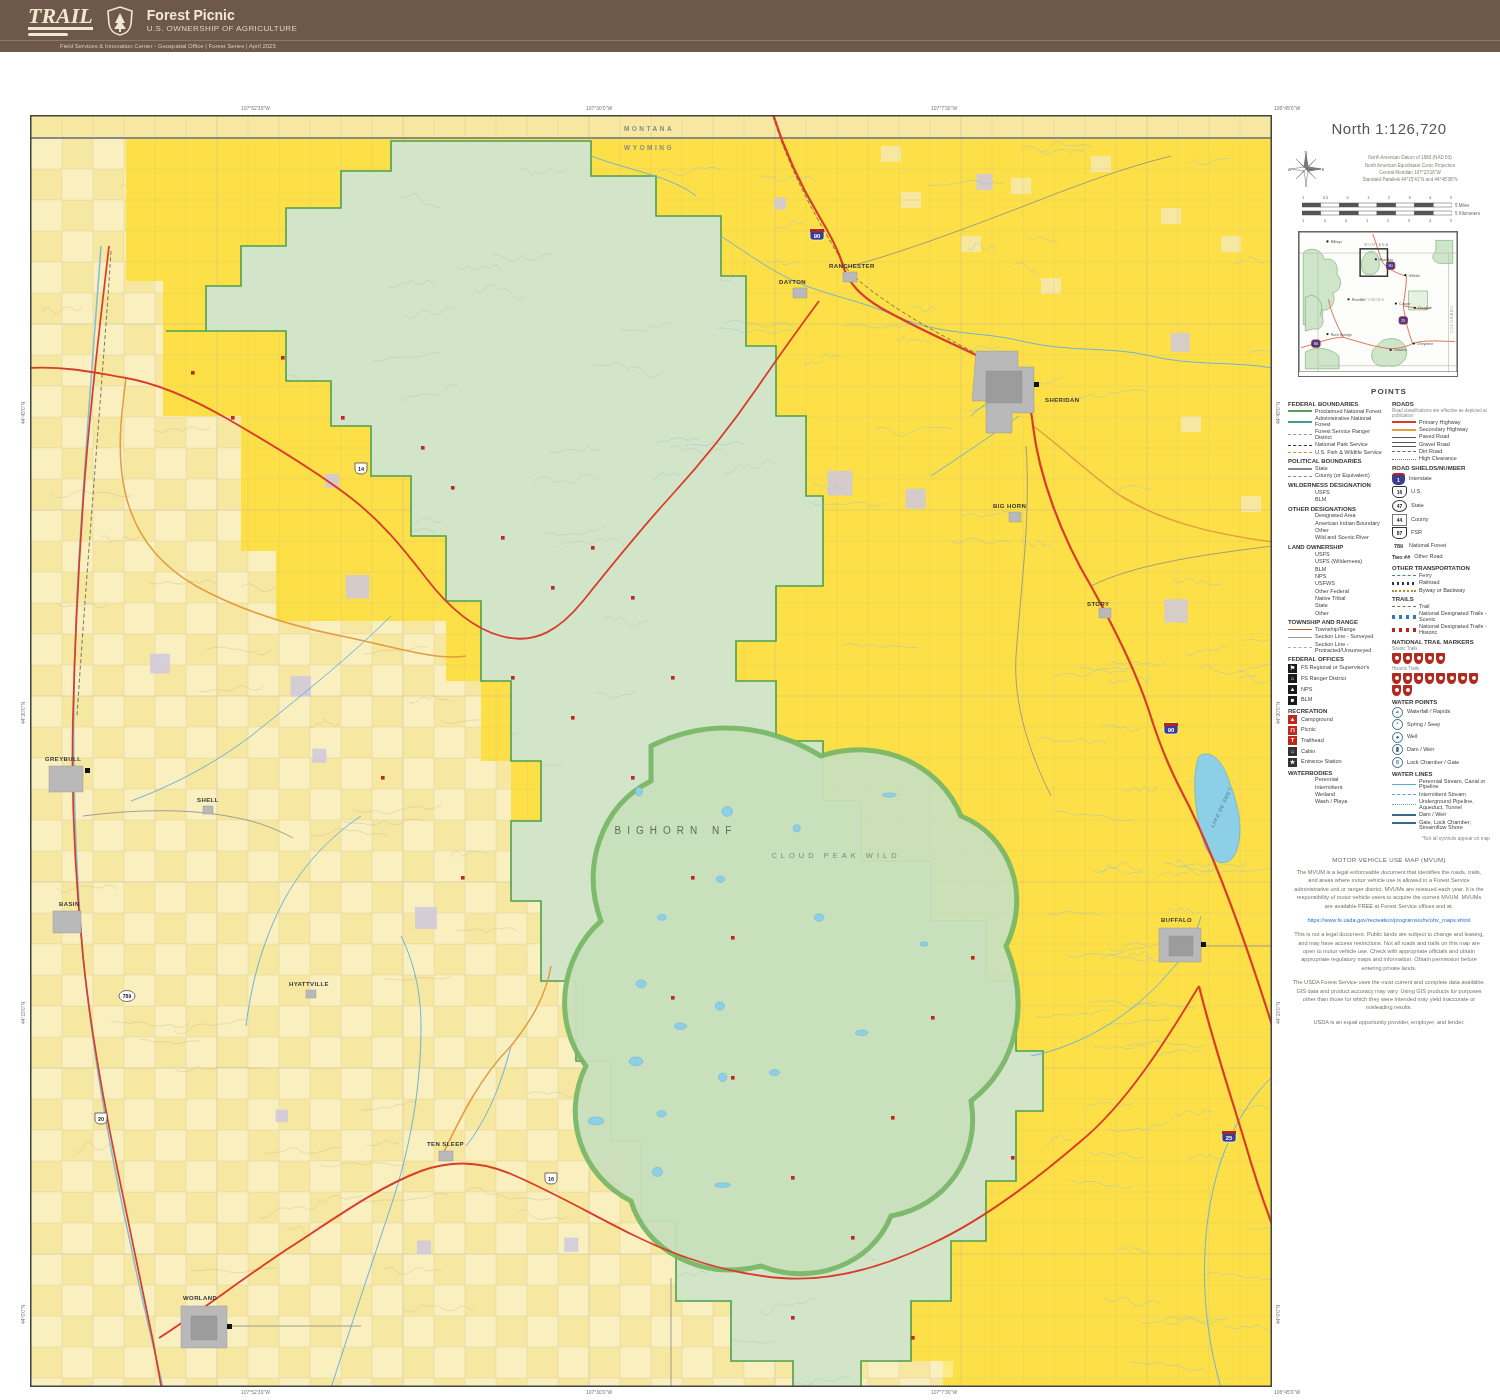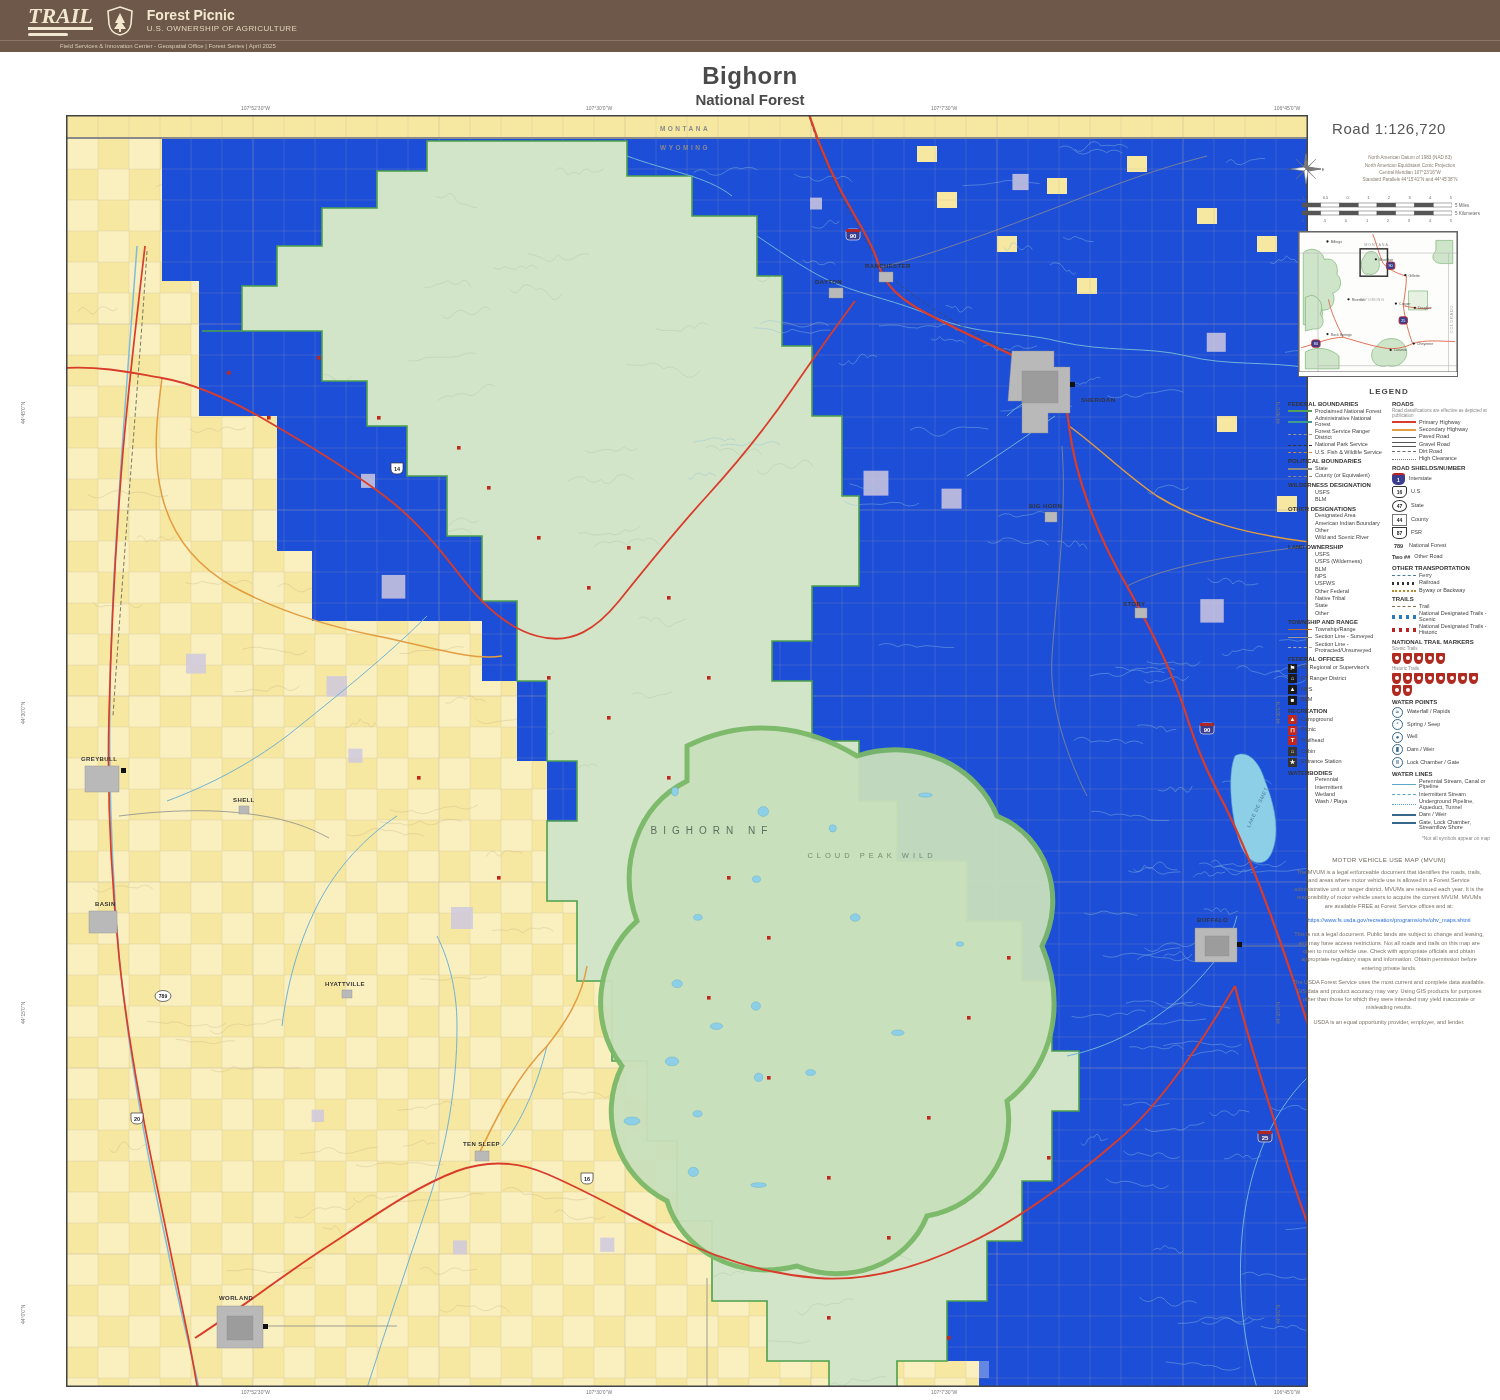--- a/index.html
+++ b/index.html
@@ -15,21 +15,21 @@
   .hdr-text .t1{font-size:14px;font-weight:bold;color:#f2e8cf;line-height:1.1;}
   .hdr-text .t2{font-size:8px;color:#e4d7bd;letter-spacing:.4px;}
   .hdr-rule{position:absolute;left:0;top:40px;width:1500px;height:1px;background:#8d786a;}
   .hdr-credit{position:absolute;left:60px;top:43px;font-size:6px;color:#d9cbb4;}
   
   .ttl{position:absolute;left:0;top:62px;width:1500px;text-align:center;color:#4a4a4a;}
   .ttl .main{font-size:24px;font-weight:bold;letter-spacing:.5px;}
   .ttl .sub{font-size:15px;font-weight:bold;margin-top:1px;}
   
   .map{position:absolute;left:30px;top:115px;width:1240px;height:1270px;border:1px solid #444;
-       background:#1d4ed8;margin-left:36px;}
+       background:#fde047;}
   .tick-label{position:absolute;font-size:5px;color:#777;white-space:nowrap;}
   .tick-label.vert{transform:rotate(-90deg);transform-origin:left top;}
   
   .rp{position:absolute;left:1288px;top:120px;width:202px;}
   .scale-big{font-size:15px;color:#555;text-align:center;letter-spacing:.5px;}
   .datum{display:flex;gap:6px;margin-top:14px;align-items:center;}
   .proj{font-size:4.6px;color:#8a7f72;text-align:center;flex:1;line-height:1.6;}
   .bars{margin:8px 2px 0 14px;}
   .barrow{display:flex;align-items:center;gap:3px;margin:2px 0;}
   .barticks{display:flex;font-size:4px;color:#666;width:150px;justify-content:space-between;}
@@ -115,24 +115,20 @@
       </svg>
       <div class="hdr-text">
         <div class="t1">Forest Picnic</div>
         <div class="t2">U.S. OWNERSHIP OF AGRICULTURE</div>
       </div>
     </div>
     <div class="hdr-rule"></div>
     <div class="hdr-credit">Field Services &amp; Innovation Center - Geospatial Office | Forest Series | April 2025</div>
   </div>
 
-  <div class="ttl">
-    <div class="main">Bighorn</div>
-    <div class="sub">National Forest</div>
-  </div>
 
   <div class="map">
     <svg id="mapsvg" width="1240" height="1270" viewBox="0 0 1240 1270">
       <defs>
         <clipPath id="clipAll">
             <rect x="0" y="0" width="1240" height="1270"></rect>
           </clipPath>
         <clipPath id="clipForest">
           <polygon points="135,215 175,215 175,170 210,170 210,130 255,130 255,92 310,92 310,55 360,55 360,25 560,25 560,60 625,60 625,100 690,100 690,160 715,160 715,230 745,230 745,300 775,300 775,380 792,380 792,470 745,470 745,525 705,525 705,565 745,565 745,625 792,625 792,685 830,685 830,745 900,745 900,805 955,805 955,865 985,865 985,935 1012,935 1012,995 985,995 985,1065 955,1065 955,1125 920,1125 920,1185 880,1185 880,1245 830,1245 830,1285 762,1285 762,1245 700,1245 700,1185 645,1185 645,1105 610,1105 610,1025 580,1025 580,945 545,945 545,865 510,865 510,785 480,785 480,705 510,705 510,645 480,645 480,565 450,565 450,485 415,485 415,420 380,420 380,360 340,360 340,310 300,310 300,265 255,265 255,215"></polygon>
         </clipPath>
@@ -1552,21 +1548,21 @@
             <text x="166" y="686" font-size="6" fill="#333" letter-spacing="0.4" text-anchor="start" font-weight="bold">SHELL</text>
             <text x="258" y="870" font-size="6" fill="#333" letter-spacing="0.4" text-anchor="start" font-weight="bold">HYATTVILLE</text>
           </g>
 
         <rect x="0" y="0" width="1240" height="1270" fill="none" stroke="#444" stroke-width="1"></rect>
       </g>
     </svg>
   </div>
 
   <div class="rp">
-    <div class="scale-big">Road 1:126,720</div>
+    <div class="scale-big">North 1:126,720</div>
 
     <div class="datum">
       <svg width="36" height="36" viewBox="0 0 36 36">
         <g stroke="#777" fill="#777">
           <path d="M18 3 L20 16 L18 18 L16 16 Z"></path>
           <path d="M18 33 L20 20 L18 18 L16 20 Z" fill="#fff" stroke-width="0.6"></path>
           <path d="M3 18 L16 16 L18 18 L16 20 Z" fill="#fff" stroke-width="0.6"></path>
           <path d="M33 18 L20 16 L18 18 L20 20 Z"></path>
           <path d="M8 8 L16.5 16 L16 16.5 Z M28 8 L19.5 16 L20 16.5 Z M8 28 L16 19.5 L16.5 20 Z M28 28 L20 19.5 L19.5 20 Z" stroke-width="0.4"></path>
         </g>
@@ -1689,21 +1685,21 @@
             <rect x="95" y="80.5" width="8" height="7" rx="2" fill="#3b3e8f" stroke="#b22" stroke-width="0.8"></rect>
             <text x="99" y="85.6" font-size="3.6" fill="#fff" text-anchor="middle">25</text>
             <rect x="12" y="102.5" width="8" height="7" rx="2" fill="#3b3e8f" stroke="#b22" stroke-width="0.8"></rect>
             <text x="16" y="107.6" font-size="3.6" fill="#fff" text-anchor="middle">80</text>
           </g>
         <rect x="0" y="0" width="150" height="133" fill="none" stroke="#666" stroke-width="1"></rect>
       </svg>
     </div>
 
     <div class="legend">
-      <div class="leg-title">LEGEND</div>
+      <div class="leg-title">POINTS</div>
       <div class="leg-cols">
         <div class="leg-col" id="legLeft">
             <div class="leg-h">FEDERAL BOUNDARIES</div>
             <div class="leg-row">
               <span class="sw line-fedgreen"></span>
               <span>Proclaimed National Forest</span>
             </div>
             <div class="leg-row">
               <span class="sw line-teal"></span>
               <span>Administrative National Forest</span>

